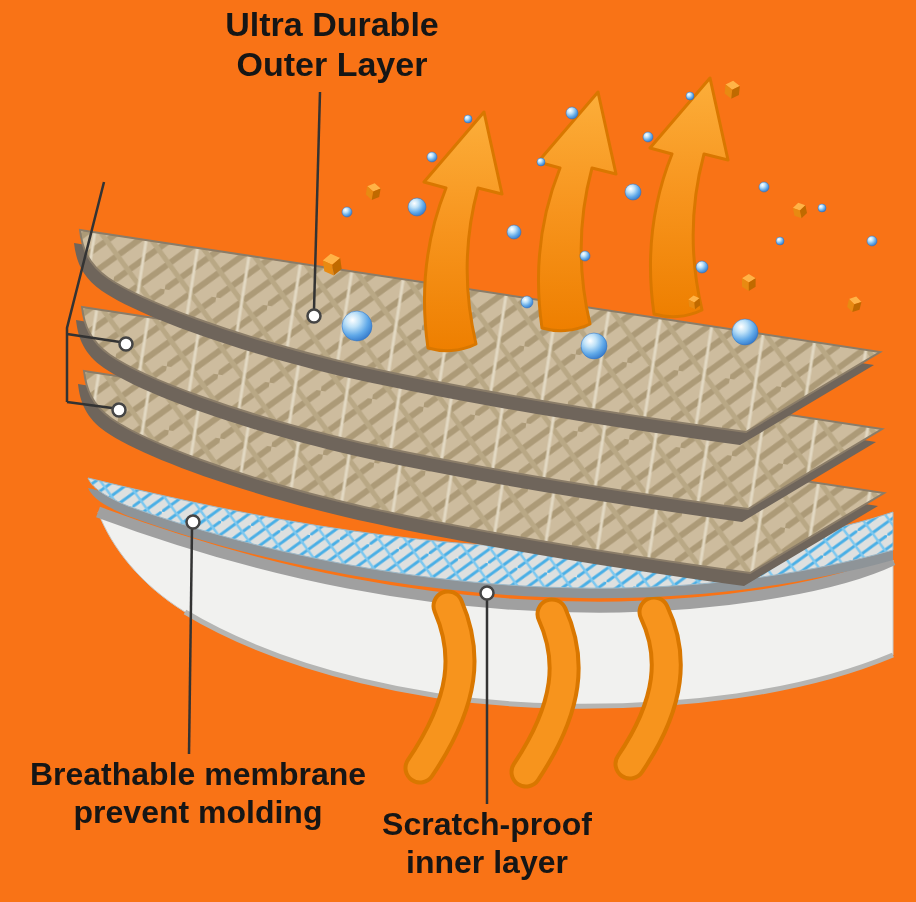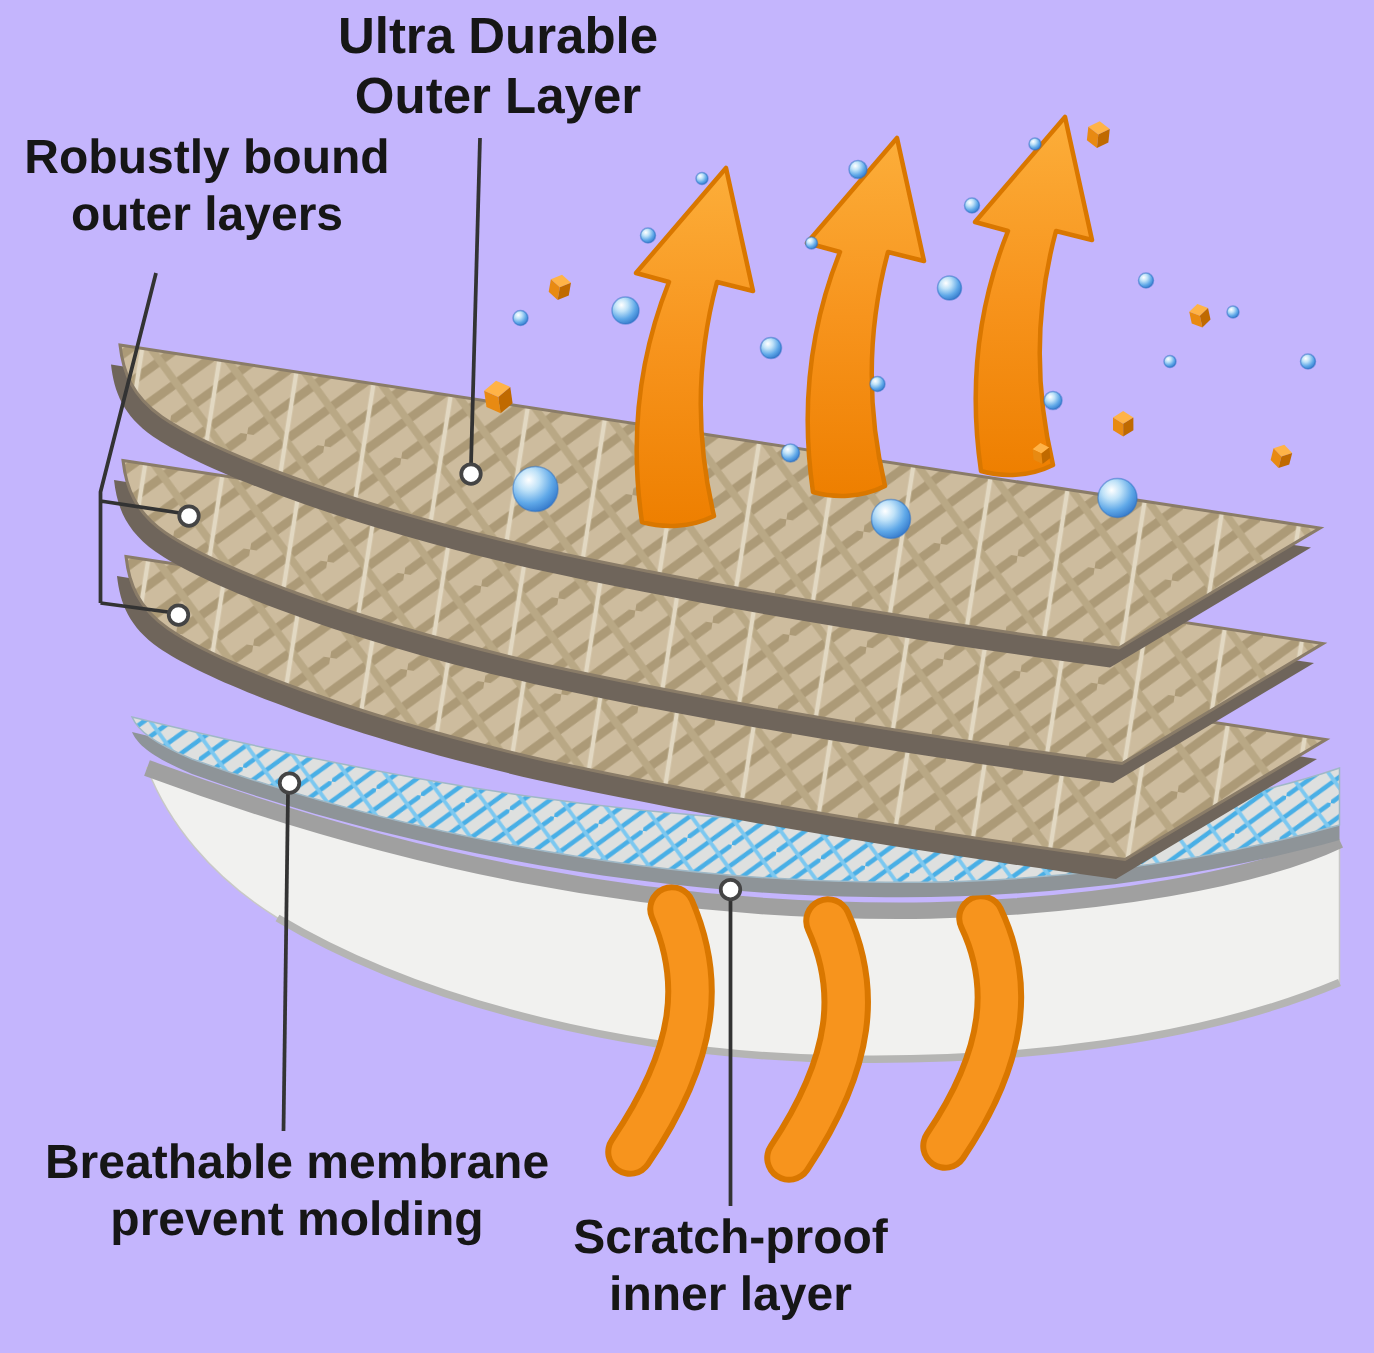--- a/index.html
+++ b/index.html
@@ -1,17 +1,17 @@
 <!DOCTYPE html>
 <html><head>
 <meta charset="utf-8">
 <style>
   html,body{margin:0;padding:0;background:#fff;}
   .stage{
-    position:relative;width:916px;height:902px;background:#c4b5fd;overflow:hidden;
+    position:relative;width:916px;height:902px;background:#f97316;overflow:hidden;
     font-family:"Liberation Sans",sans-serif;
   }
   .stage svg{position:absolute;left:0;top:0;}
   .lbl{
     position:absolute;font-weight:700;color:#161616;text-align:center;
     white-space:pre-line;line-height:1.18;
   }
   .lbl-top{left:162px;top:4px;width:340px;font-size:34px;}
   .lbl-left{left:4px;top:86px;width:268px;font-size:32px;}
   .lbl-membrane{left:6px;top:756px;width:384px;font-size:32px;}
@@ -136,20 +136,18 @@
         <circle cx="126" cy="344" r="6.5"></circle>
         <circle cx="119" cy="410" r="6.5"></circle>
         <circle cx="193" cy="522" r="6.5"></circle>
         <circle cx="487" cy="593" r="6.5"></circle>
       </g>
     </g>
   </svg>
 
   <div class="lbl lbl-top">Ultra Durable
 Outer Layer</div>
-  <div class="lbl lbl-left">Robustly bound
-outer layers</div>
   <div class="lbl lbl-membrane">Breathable membrane
 prevent molding</div>
   <div class="lbl lbl-inner">Scratch-proof
 inner layer</div>
 
 </div>
 
 </body></html>

